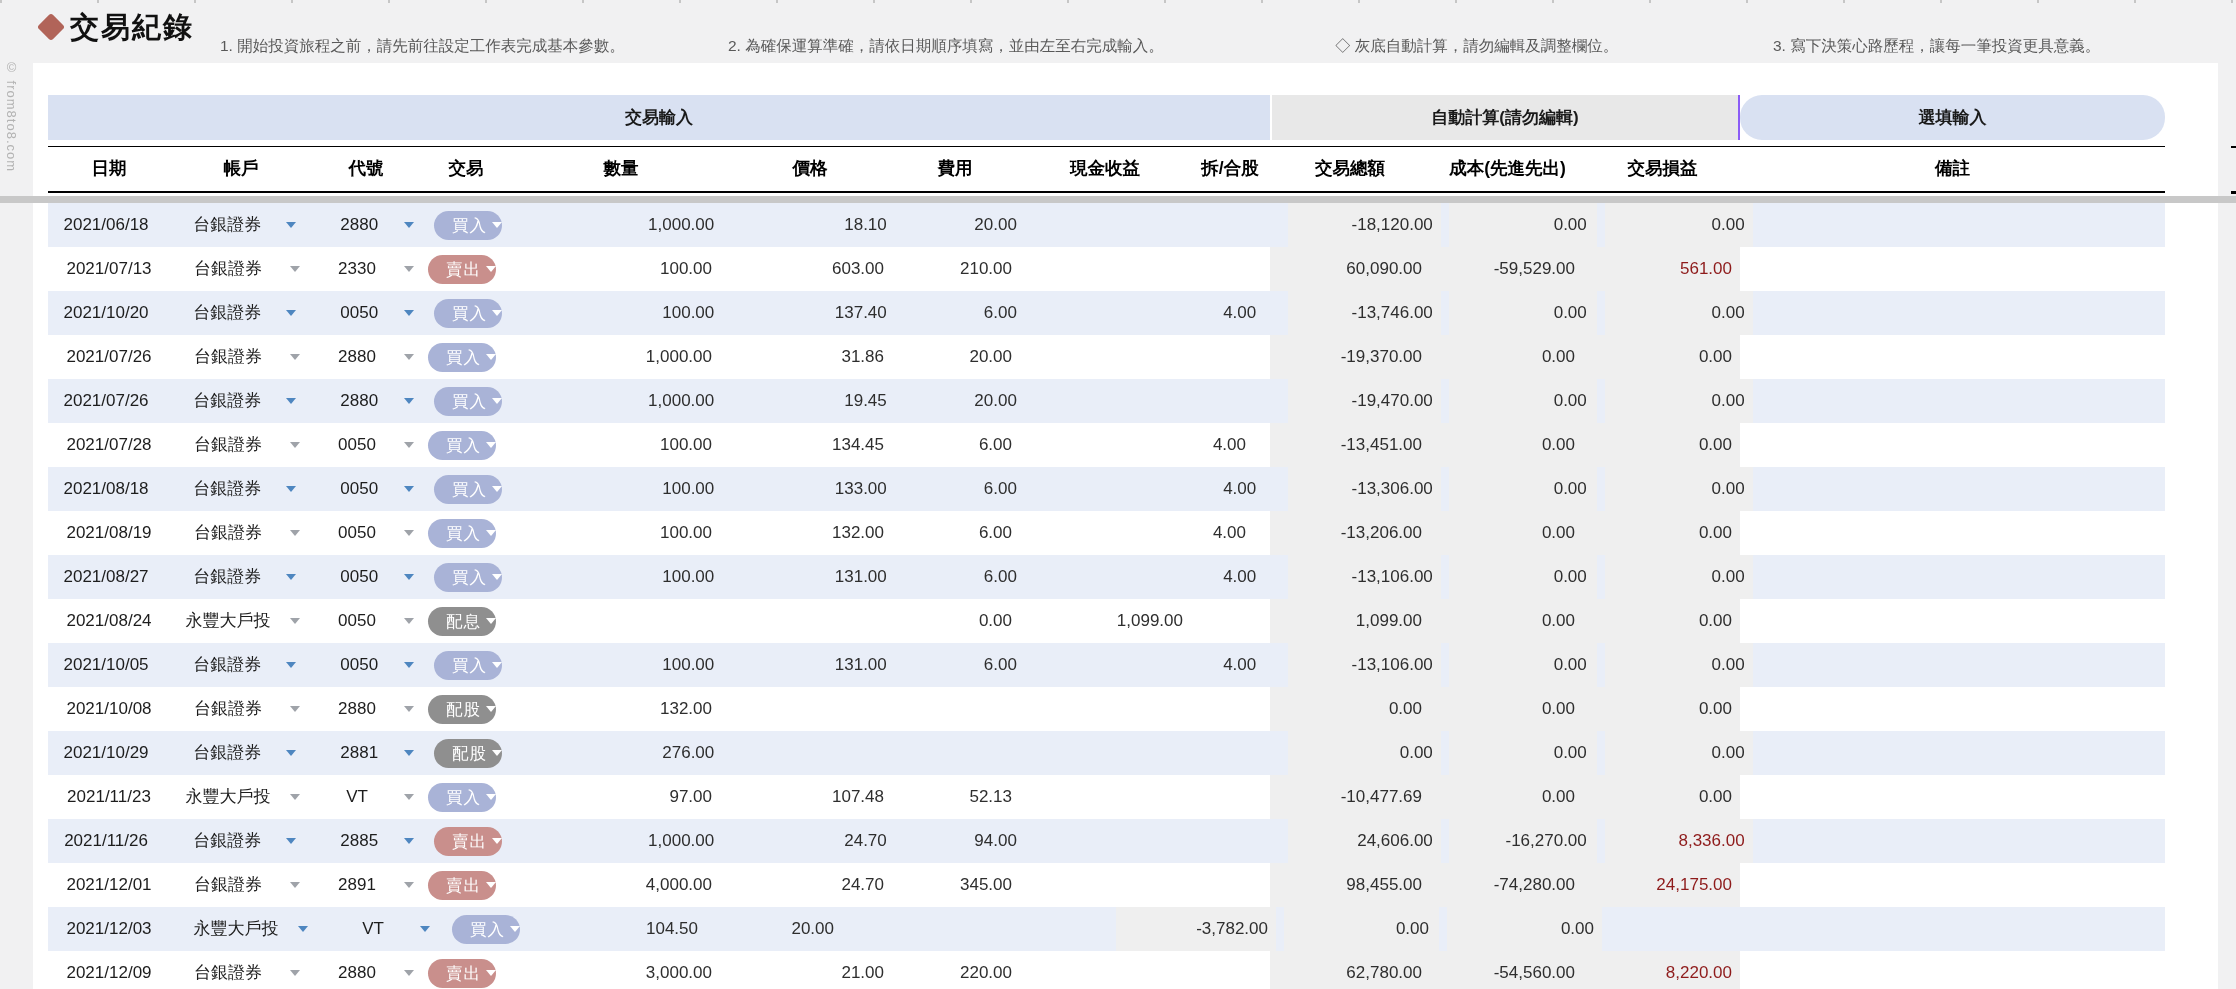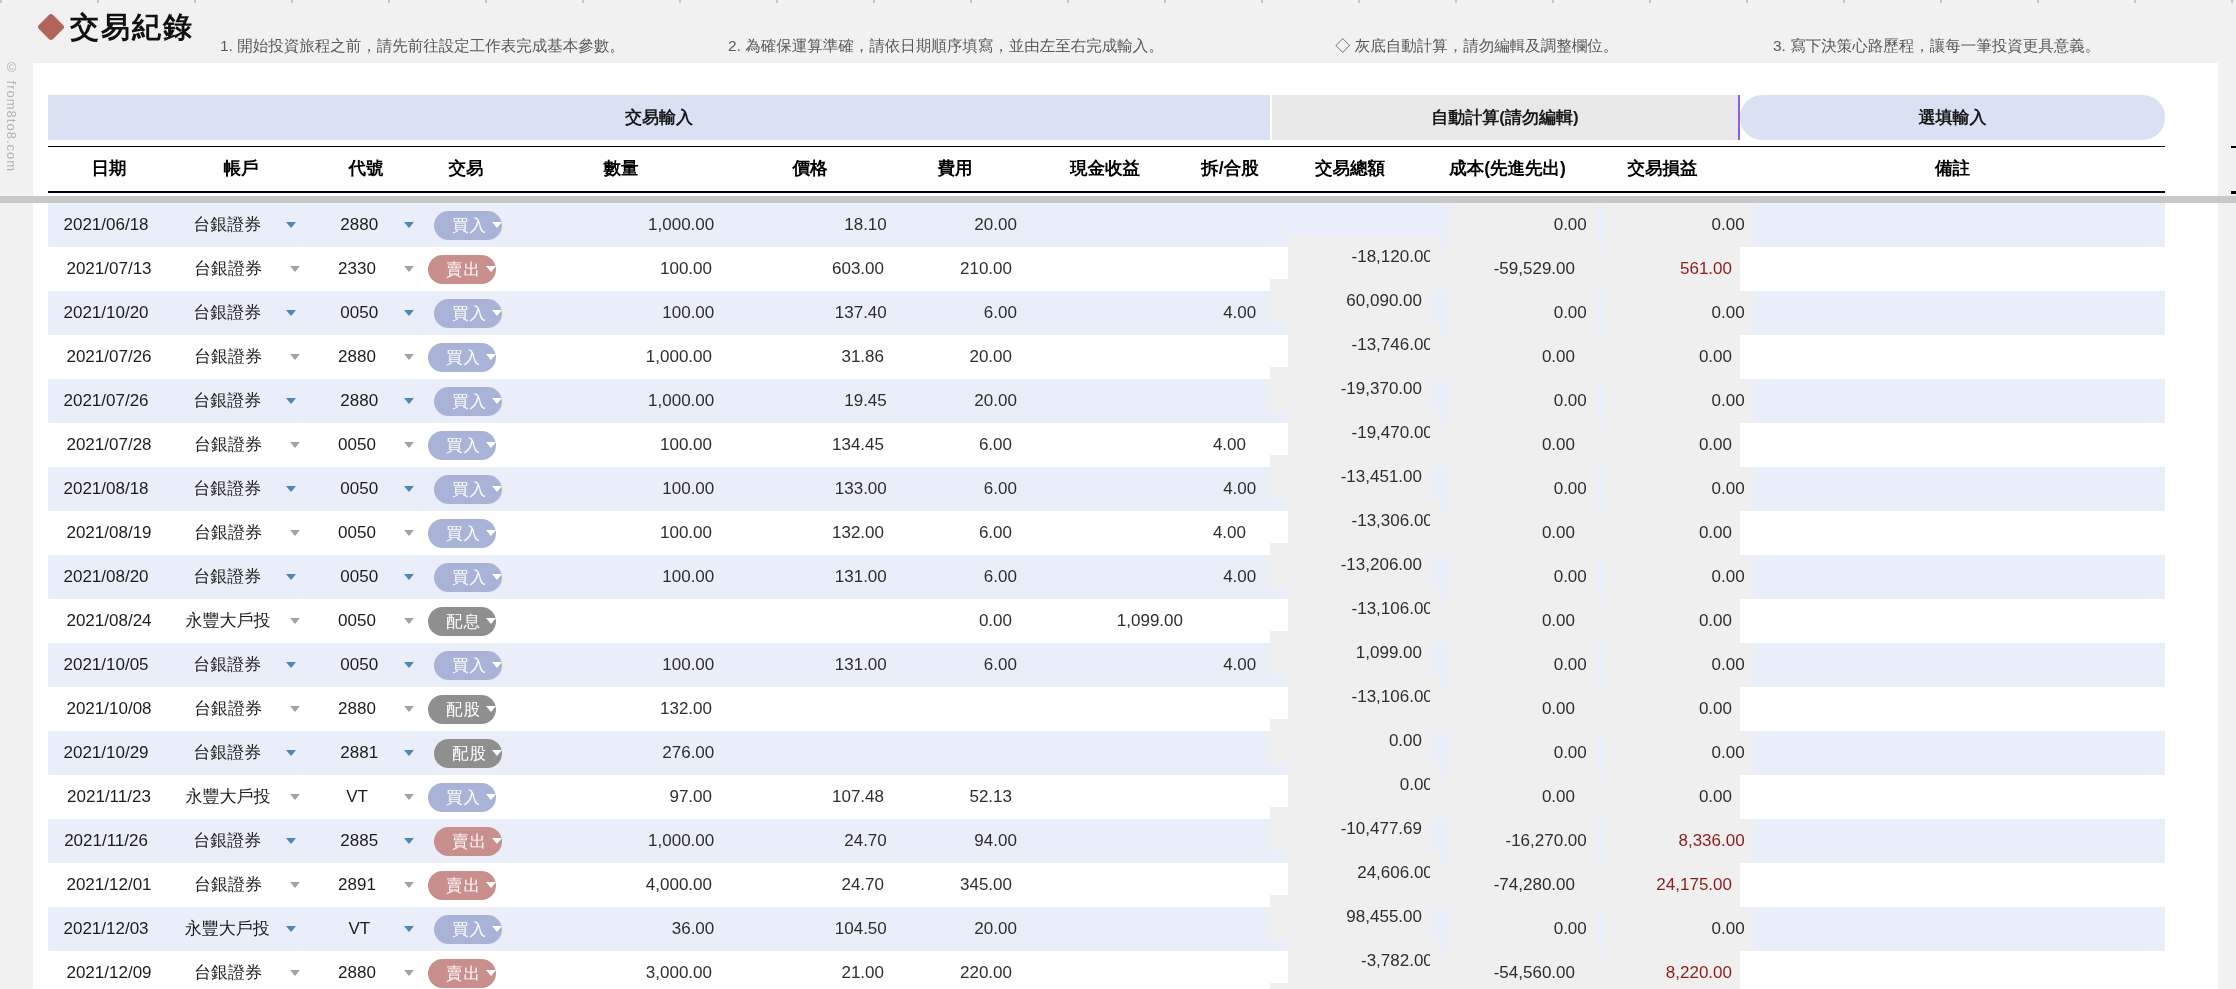--- a/index.html
+++ b/index.html
@@ -46,21 +46,21 @@
   .row{display:flex;height:44px;}
   .row.stripe{background:var(--stripe,#e9eef8);gap:8px;}
   .row.plain{background:#fff;}
   .c{box-sizing:border-box;height:44px;line-height:44px;font-size:17px;color:#1d1d1d;position:relative;}
   .num{text-align:right;color:#2e2e2e;}
   .c-date{text-align:center;}
   .c-account{text-align:center;padding-right:26px;}
   .c-code{text-align:center;padding-right:18px;}
   .c-qty{padding-right:18px;}.c-price{padding-right:6px;}.c-fee{padding-right:8px;}
   .c-cash{padding-right:7px;}.c-split{padding-right:24px;}
-  .c-total{padding-right:8px;background:var(--calc-bg,#efefef);margin-top:32px;}
+  .c-total{padding-right:8px;background:var(--calc-bg,#efefef);}
   .c-cost{padding-right:10px;background:var(--calc-bg,#efefef);}
   .c-pnl{padding-right:8px;background:var(--calc-bg,#efefef);}
   .c-pnl.red{color:var(--pnl-red,#8e1b1b);}
   
   .dd-arrow{position:absolute;top:19px;width:0;height:0;
     border-left:5px solid transparent;border-right:5px solid transparent;border-top:6px solid #9fa3a9;}
   .c-account .dd-arrow{right:12px;}
   .c-code .dd-arrow{right:6px;}
   .row.stripe .dd-arrow{border-top-color:var(--arrow-blue,#4e86c0);}
   .row.plain .dd-arrow{border-top-color:var(--arrow-gray,#9fa3a9);}
@@ -310,21 +310,21 @@
     <div class="c num c-price w-price">132.00</div>
     <div class="c num c-fee w-fee">6.00</div>
     <div class="c num c-cash w-cash"></div>
     <div class="c num c-split w-split">4.00</div>
     <div class="c num c-total w-total">-13,206.00</div>
     <div class="c num c-cost w-cost">0.00</div>
     <div class="c num c-pnl w-pnl">0.00</div>
     <div class="c c-notes w-notes"></div>
   </div>
       <div class="row stripe">
-    <div class="c c-date w-date">2021/08/20</div>
+    <div class="c c-date w-date">2021/08/27</div>
     <div class="c c-account w-account">
       <span>台銀證券</span>
       <span class="dd-arrow"></span>
     </div>
     <div class="c c-code w-code">
       <span>0050</span>
       <span class="dd-arrow"></span>
     </div>
     <div class="c c-trade w-trade">
       <span class="pill" style="background: rgb(169, 179, 215);">
@@ -533,21 +533,20 @@
     <div class="c c-code w-code">
       <span>VT</span>
       <span class="dd-arrow"></span>
     </div>
     <div class="c c-trade w-trade">
       <span class="pill" style="background: rgb(169, 179, 215);">
         <span>買入</span>
         <span class="pill-caret"></span>
       </span>
     </div>
-    <div class="c num c-qty w-qty">36.00</div>
     <div class="c num c-price w-price">104.50</div>
     <div class="c num c-fee w-fee">20.00</div>
     <div class="c num c-cash w-cash"></div>
     <div class="c num c-split w-split"></div>
     <div class="c num c-total w-total">-3,782.00</div>
     <div class="c num c-cost w-cost">0.00</div>
     <div class="c num c-pnl w-pnl">0.00</div>
     <div class="c c-notes w-notes"></div>
   </div>
       <div class="row plain">

